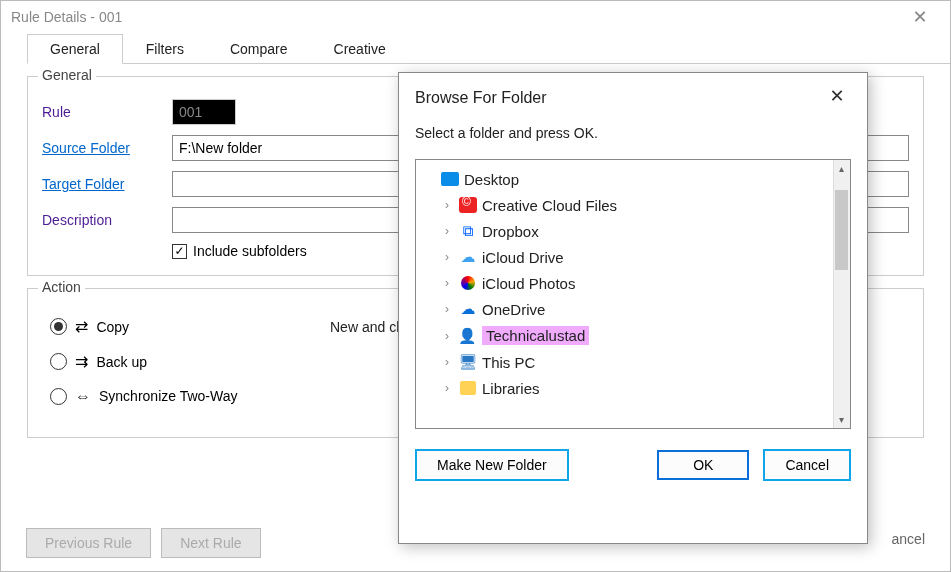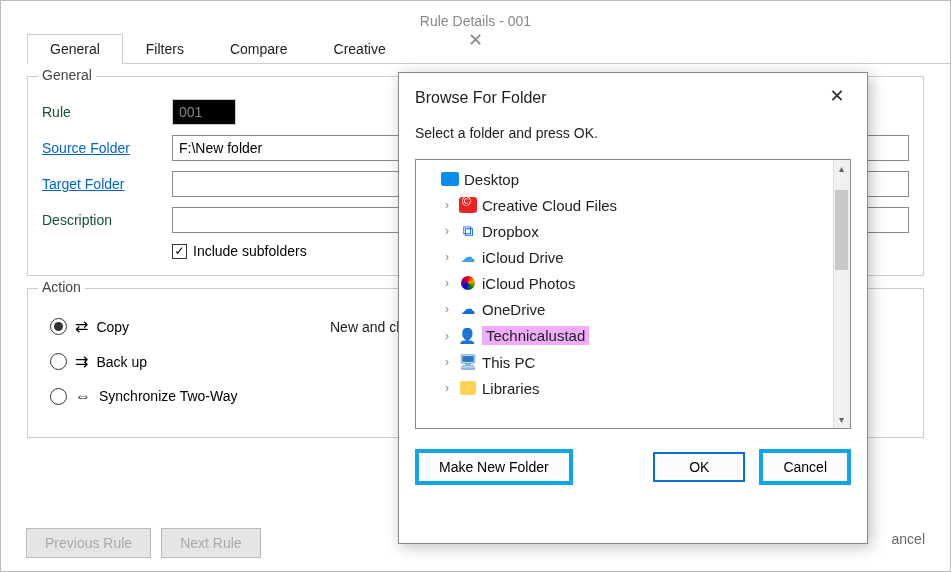--- a/index.html
+++ b/index.html
@@ -1,31 +1,31 @@
 <!DOCTYPE html>
 <html><head>
 <meta charset="utf-8">
 <style>
 * { box-sizing: border-box; margin: 0; padding: 0; font-family: 'Segoe UI', Tahoma, sans-serif; }
 body { width: 951px; height: 572px; position: relative; background: #fff; overflow: hidden; }
 
 .main-window { width: 951px; height: 572px; background: #fff; border: 1px solid #bbb; }
-.titlebar { height: 32px; display: flex; align-items: center; padding: 12px 10px; color: #888; font-size: 14px; flex-direction: column; }
+.titlebar { height: 32px; display: flex; align-items: center; padding: 4px 10px; color: #888; font-size: 14px; }
 .titlebar-title { flex: 1; }
 .titlebar-close { width: 40px; text-align: center; font-size: 18px; color: #888; cursor: pointer; }
 
 .tabs { display: flex; margin-left: 26px; border-bottom: 1px solid #ccc; }
 .tab { padding: 6px 22px; font-size: 14px; color: #222; cursor: pointer; border: 1px solid transparent; position: relative; top: 1px; }
 .tab.active { border: 1px solid #ccc; border-bottom: 1px solid #fff; background: #fff; }
 
 .panel { margin: 12px 26px; border: 1px solid #ccc; padding: 12px 14px 16px; position: relative; }
 .panel-legend { position: absolute; top: -10px; left: 10px; background: #fff; padding: 0 4px; font-size: 14px; color: #444; }
 
 .form-row { display: flex; align-items: center; margin: 10px 0; }
-.form-label { width: 130px; font-size: 14px; color: #14532d; }
+.form-label { width: 130px; font-size: 14px; color: #4c1d95; }
 .form-label.link { color: #0066cc; text-decoration: underline; cursor: pointer; }
 .form-input { flex: 1; height: 26px; border: 1px solid #888; padding: 0 6px; font-size: 14px; }
 .form-input.readonly { width: 64px; flex: 0; background: #000000; border: 1px solid #ccc; color: #888; }
 
 .checkbox-row { margin-left: 130px; display: flex; align-items: center; gap: 6px; font-size: 14px; }
 .checkbox { width: 15px; height: 15px; border: 1px solid #333; display: inline-flex; align-items: center; justify-content: center; cursor: pointer; font-size: 12px; line-height: 1; }
 
 .radio-row { display: flex; align-items: center; gap: 8px; margin: 16px 8px; font-size: 14px; }
 .radio { width: 17px; height: 17px; border: 1px solid #333; border-radius: 50%; display: inline-flex; align-items: center; justify-content: center; cursor: pointer; }
 .radio-dot { width: 9px; height: 9px; background: #333; border-radius: 50%; }
@@ -53,21 +53,21 @@
 
 .tree { padding: 6px 4px; }
 .tree-item { display: flex; align-items: center; gap: 4px; padding: 4px 2px; font-size: 15px; color: #222; cursor: pointer; }
 .tree-arrow { width: 14px; text-align: center; color: #888; font-size: 12px; }
 .tree-arrow.empty { visibility: hidden; }
 .tree-icon { width: 20px; height: 18px; display: inline-flex; align-items: center; justify-content: center; font-size: 15px; }
 .tree-item.child { padding-left: 20px; }
 .tree-item.selected .tree-label-span { background: #f0abfc; padding: 1px 4px; }
 
 .dialog-footer { display: flex; gap: 14px; padding: 10px 16px; align-items: center; }
-.dialog-btn { padding: 6px 20px; font-size: 14px; border: 4px solid #0ea5e9; background: #fcfcfc; cursor: pointer; }
+.dialog-btn { padding: 6px 20px; font-size: 14px; border: 2px solid #0ea5e9; background: #fcfcfc; cursor: pointer; }
 .dialog-btn.primary { border: 2px solid #0a6fd8; padding: 5px 34px; }
 .dialog-spacer { flex: 1; }
 
 .ic-desktop { width: 18px; height: 14px; background: #0a8de8; border-radius: 2px; display: inline-block; position: relative; }
 .ic-cc { width: 18px; height: 16px; background: #ed2224; border-radius: 3px; display: inline-block; position: relative; }
 .ic-cc::after { content: "©"; position: absolute; left: 3px; top: -2px; color: #fff; font-size: 12px; }
 .ic-dropbox { color: #0061ff; }
 .ic-icloud { color: #3ea2f0; }
 .ic-photos { background: conic-gradient(red,orange,green,blue,purple,red); width: 14px; height: 14px; border-radius: 50%; display: inline-block; }
 .ic-onedrive { color: #0a6fd8; }

